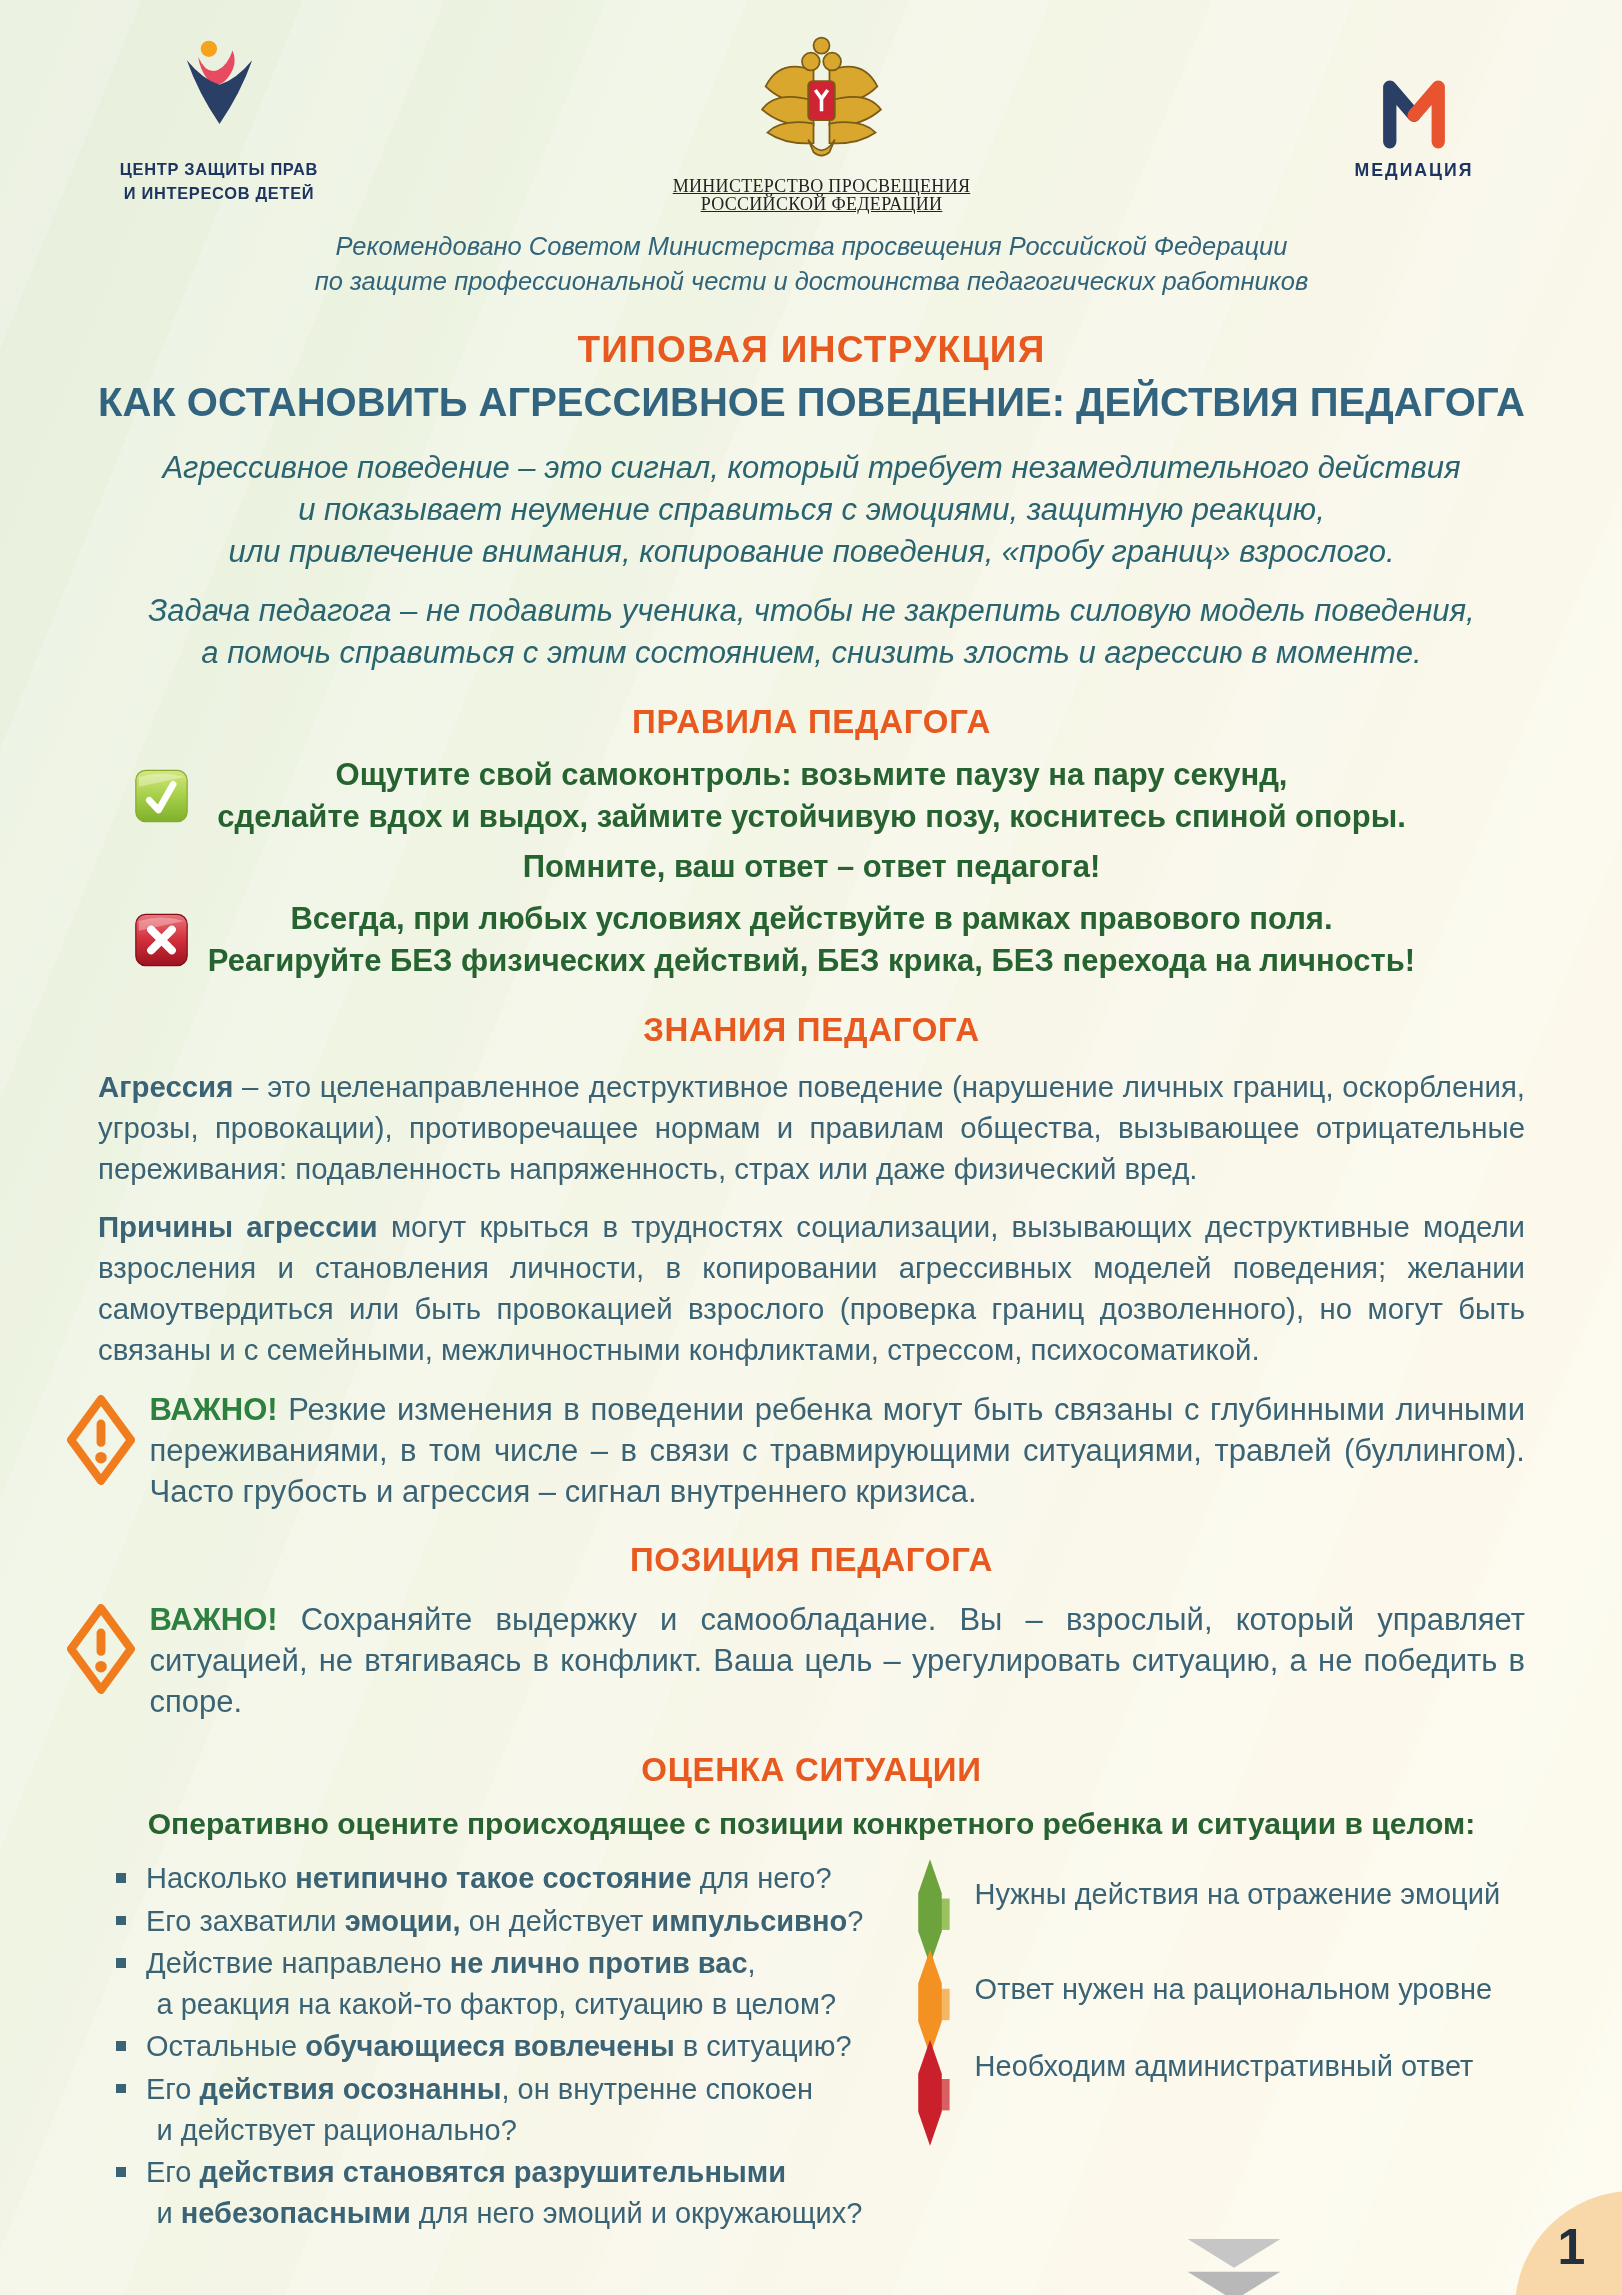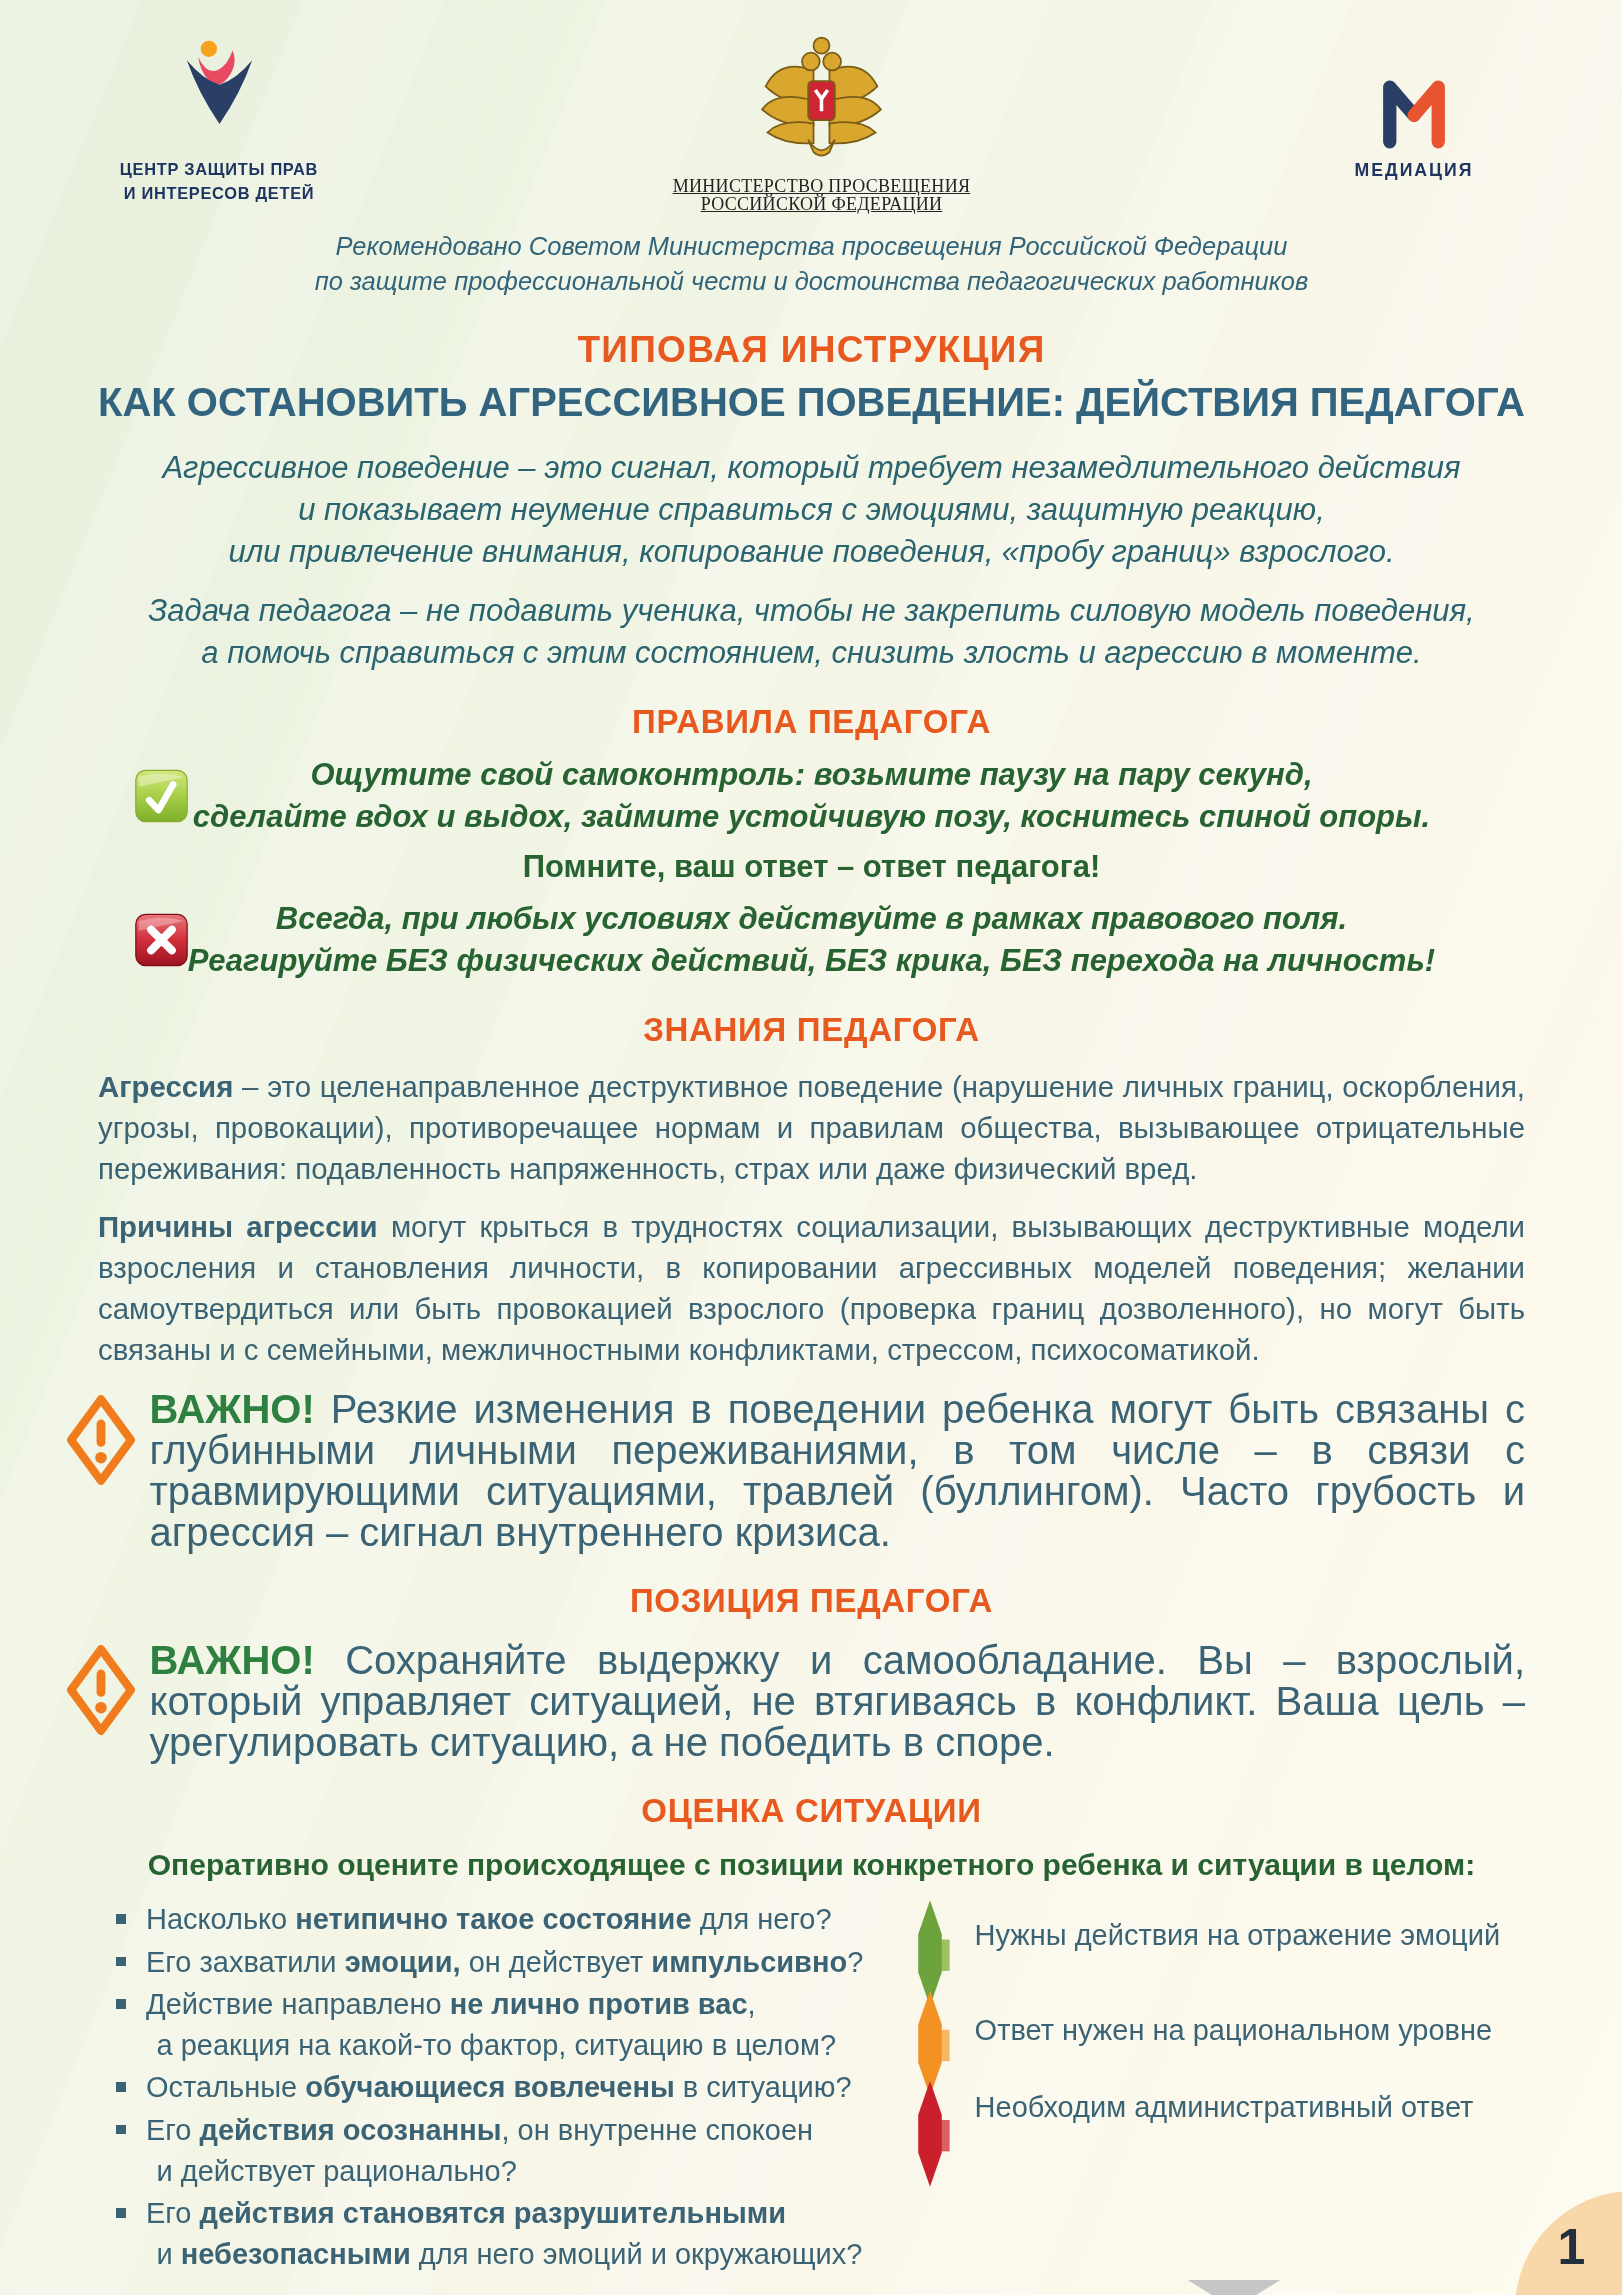--- a/index.html
+++ b/index.html
@@ -21,34 +21,34 @@
   .rtxt{margin-top:9.2px;font-weight:bold;color:#1d3560;font-size:17.7px;letter-spacing:2px;}
   
   .recommend{margin-top:15.7px;text-align:center;font-style:italic;font-size:25.5px;line-height:35px;color:#31647a;}
   .pre-title{margin-top:30px;text-align:center;color:#e8591f;font-size:37px;font-weight:bold;letter-spacing:1.3px;}
   .main-title{margin:9.2px 19.6px 0;text-align:center;color:#33647f;font-size:40px;font-weight:bold;}
   .intro{margin-top:22px;text-align:center;color:#2a6470;font-style:italic;font-weight:normal;font-size:31px;line-height:42px;}
   .intro .p2{margin-top:17px;}
   
   .section{margin:29px 0 0;text-align:center;color:#e8591f;font-size:33px;font-weight:bold;letter-spacing:0.7px;}
   
-  .rule-row{position:relative;margin-top:13px;padding:0 98px;font-style:italic;}
+  .rule-row{position:relative;margin-top:13px;padding:0 98px;}
   .rule-txt{text-align:center;color:#276231;font-weight:bold;font-size:31px;line-height:42px;}
   .rule-icon{position:absolute;left:134px;top:50%;transform:translateY(-50%);width:55px;height:55px;}
   .remember{margin-top:10.5px;text-align:center;color:#276231;font-weight:bold;font-size:31px;}
   
   .bodyp{margin:17px 98px 0;text-align:justify;font-size:29.4px;line-height:41px;color:#3a6375;}
   .sg-n{}
   .sg-lead{font-weight:bold;}
   .sg-lead-green{font-weight:bold;color:#2e8040;}
   .sg-b{font-weight:bold;}
   .imp-row{display:flex;gap:10.5px;margin:19.6px 98px 0 67px;align-items:flex-start;}
   .imp-icon{flex:0 0 72px;padding-top:5.2px;}
   .imp-icon svg,.att-icon svg{width:68px;height:90px;}
-  .imp-body{flex:1;text-align:justify;font-size:40px;line-height:41px;}
+  .imp-body{flex:1;text-align:justify;font-size:31px;line-height:41px;}
   
   .assess-intro{margin-top:18.3px;text-align:center;color:#276231;font-weight:bold;font-size:30px;}
   .assess{display:grid;grid-template-columns:811px 46px auto;margin:17px 98px 0;}
   .qlist{list-style:none;margin:0;padding:0;font-size:29px;line-height:41px;color:#3a6375;}
   .qlist li{position:relative;padding-left:48px;margin-bottom:1.3px;}
   .qlist li::before{content:"";position:absolute;left:18.3px;top:15px;width:9.8px;height:9.8px;background:#3a6375;}
   .qline.cont{padding-left:10.5px;}
   .ribbon-col{position:relative;}
   .ribbon-col svg{width:42px;height:289px;}
   .lbls{position:relative;}

